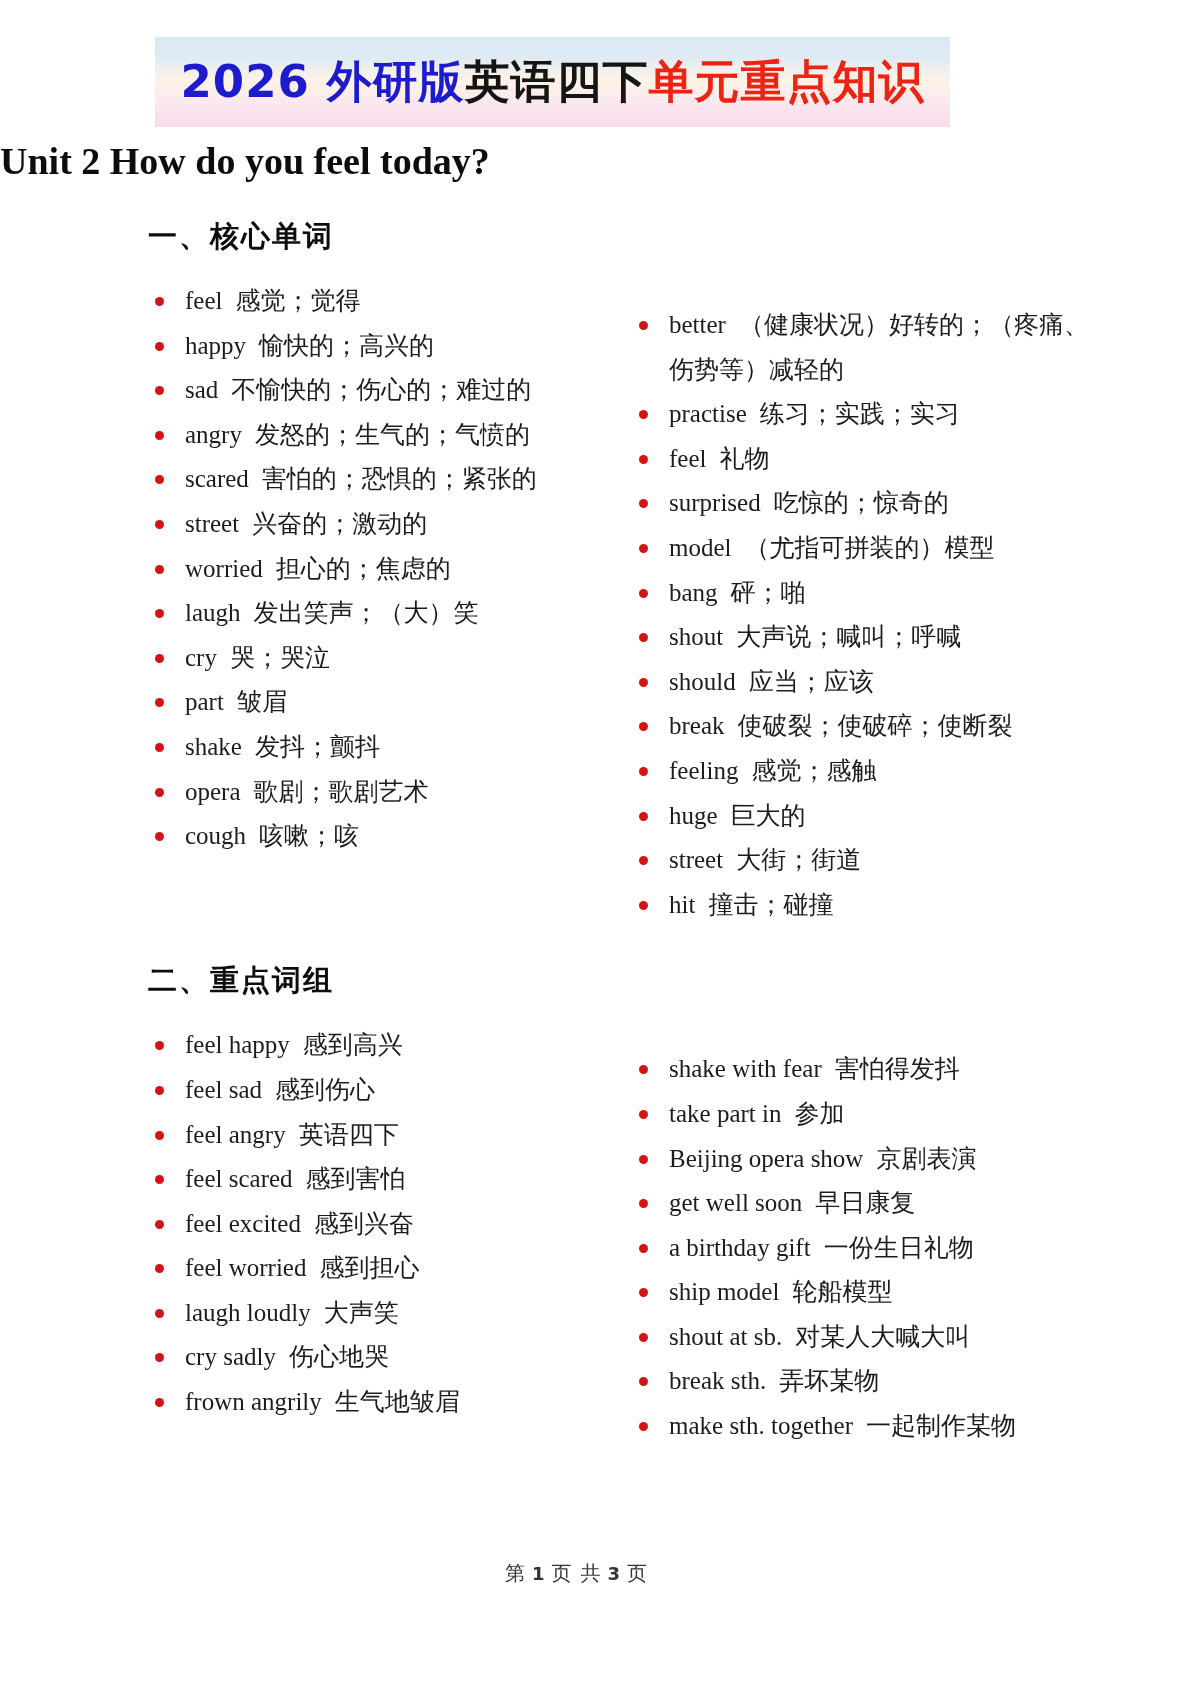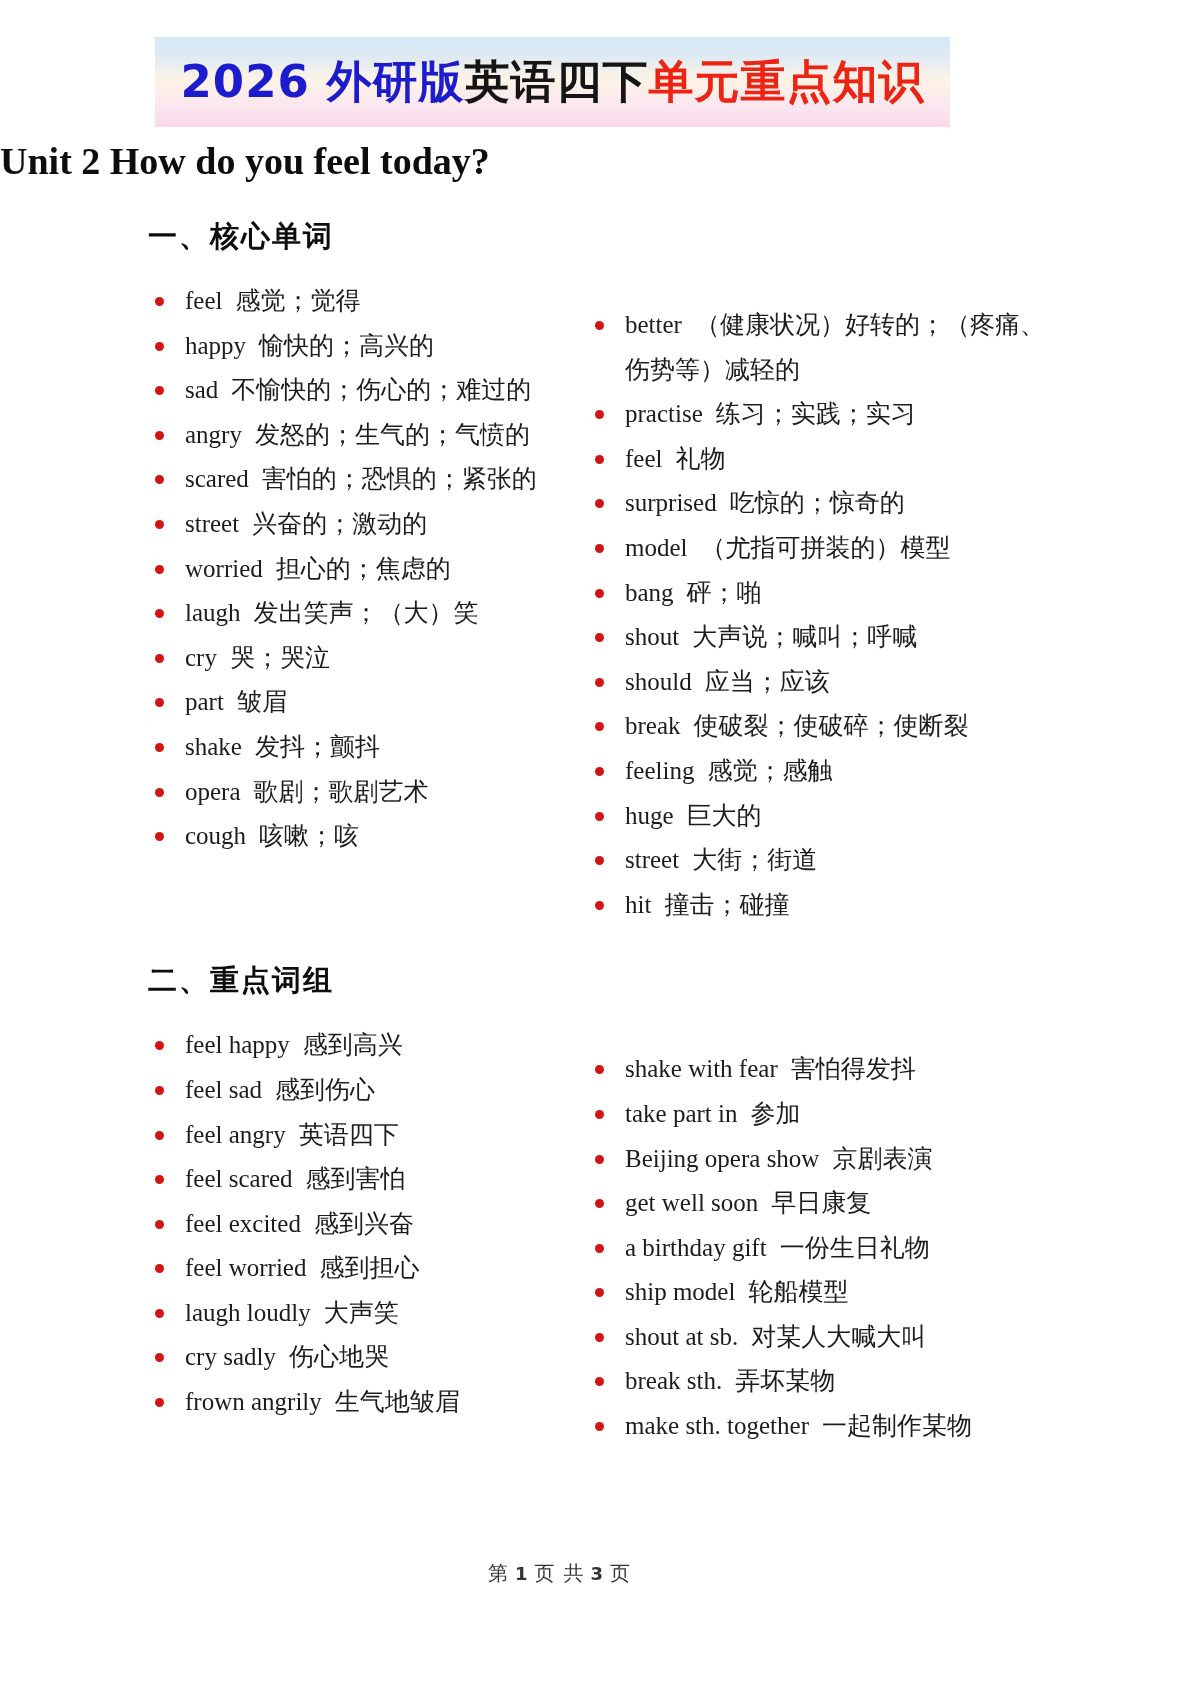--- a/index.html
+++ b/index.html
@@ -51,20 +51,21 @@
     font-size: 29px;
     font-weight: bold;
     line-height: 46px;
     color: #0d0d0d;
     letter-spacing: 2px;
   }
   .cols {
     display: flex;
     align-items: flex-start;
     margin-top: 20px;
+    gap: 44px;
   }
   ul.entry-list { list-style: none; }
   ul.col-left  { width: 440px; }
   ul.col-right { width: 480px; margin-top: 24px; }
   li.entry {
     display: flex;
     align-items: flex-start;
     padding-left: 7px;
     line-height: 44.6px;
     font-size: 25px;
@@ -77,21 +78,21 @@
     background: #d21414;
     margin-top: 18px;
     margin-right: 21px;
   }
   .entry-text { display: block; }
   .entry-text .zh { margin-left: 13px; }
 
   
   .footer {
     position: absolute;
-    left: 0;
+    left: 17px;
     top: 1560px;
     width: 1120px;
     text-align: center;
     font-size: 20px;
     color: #333333;
     letter-spacing: 2px;
   }
   .footer .num {
     font-family: "DejaVu Sans", "Liberation Sans", sans-serif;
     font-weight: bold;

